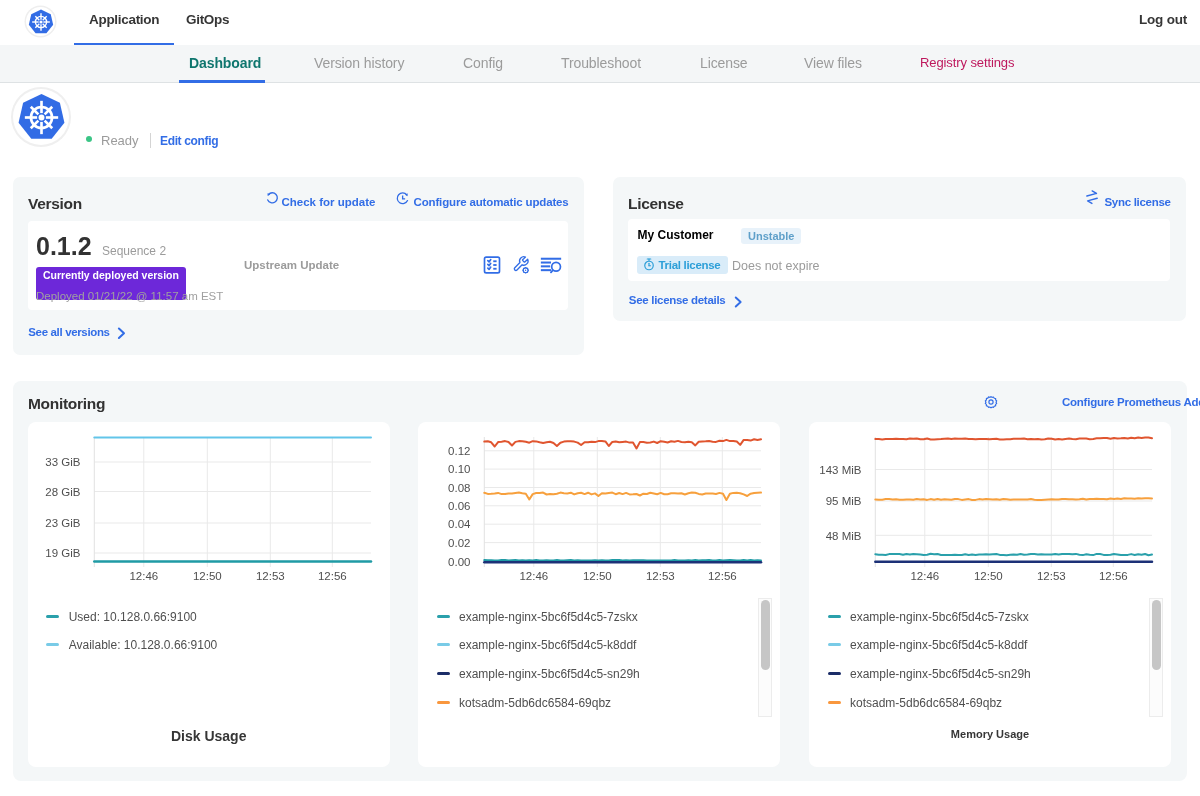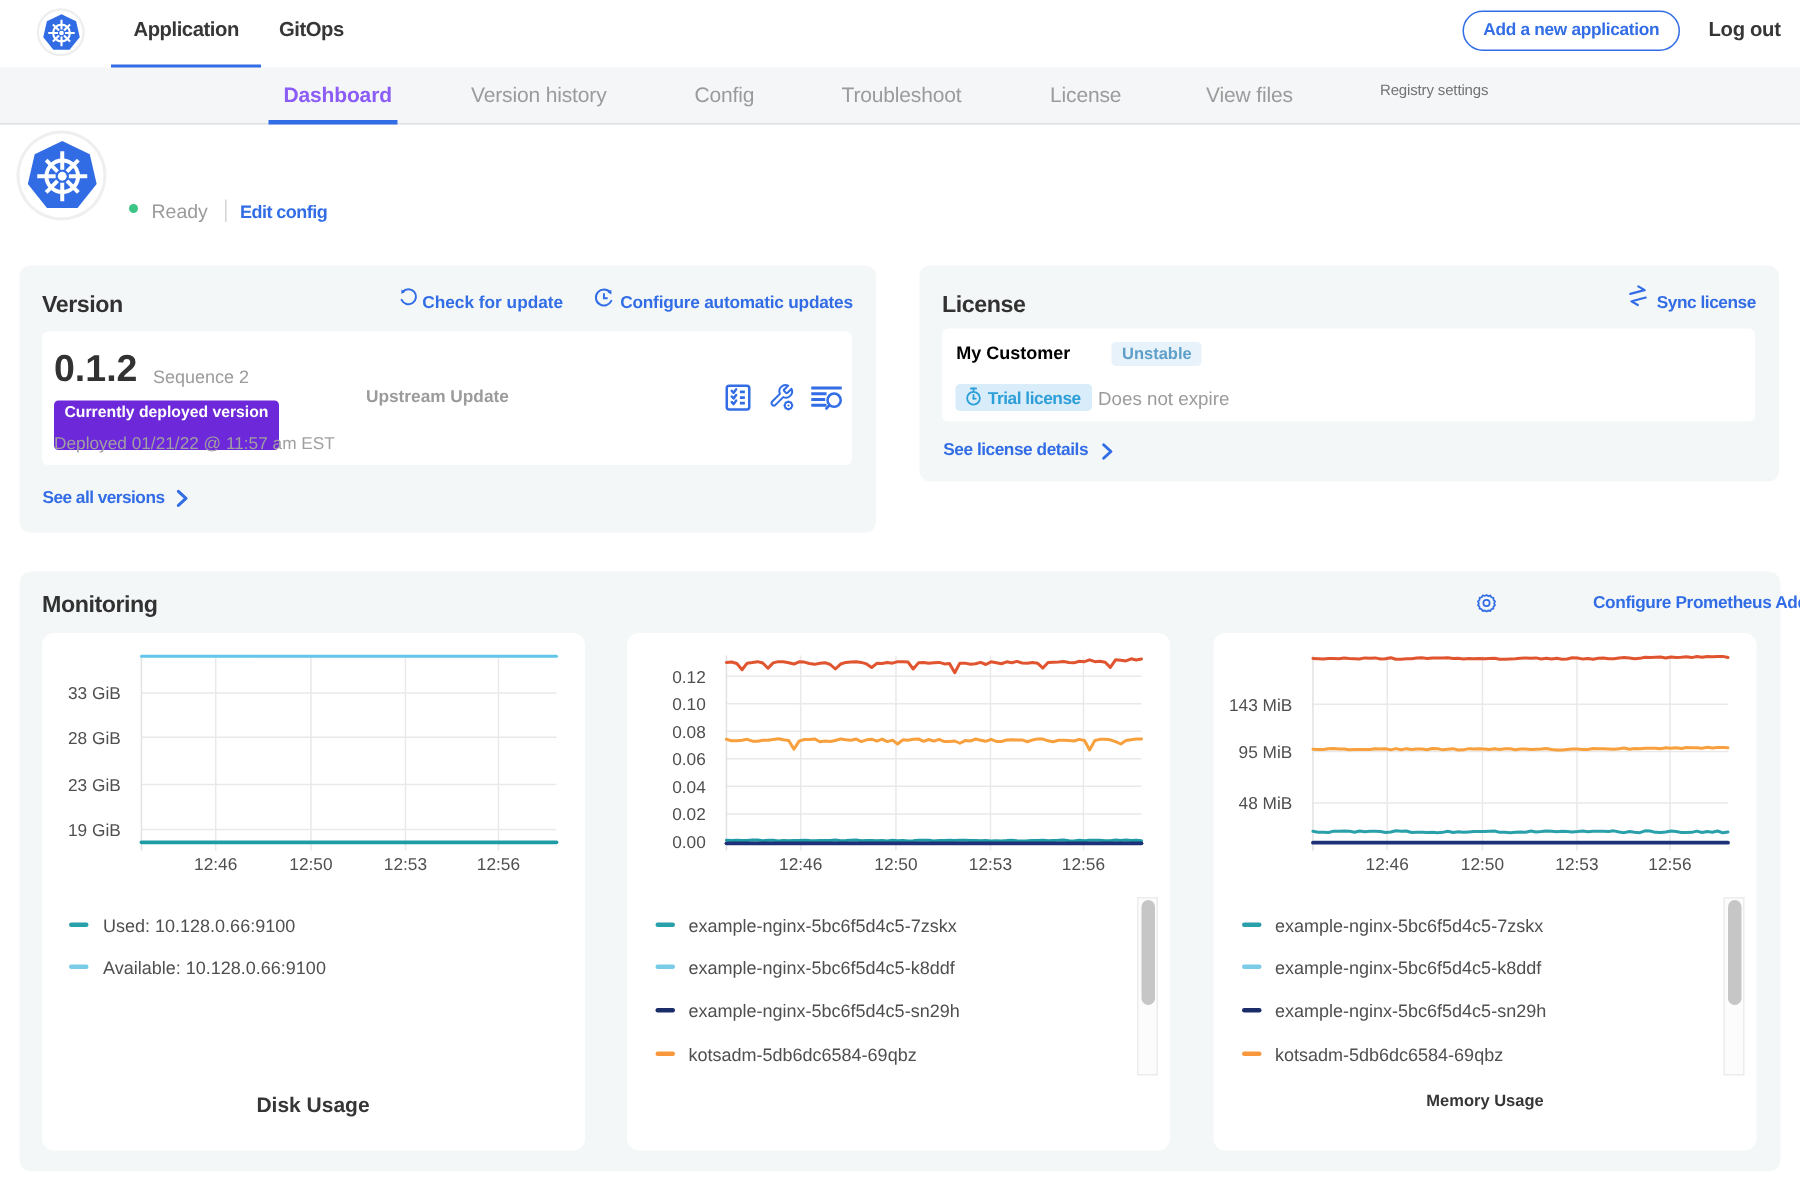--- a/index.html
+++ b/index.html
@@ -22,30 +22,29 @@
         <line x1="59.0" y1="50.0" x2="84.0" y2="50.0" stroke="#fff" stroke-width="5.4"></line>
         <line x1="56.4" y1="56.4" x2="71.9" y2="71.9" stroke="#fff" stroke-width="5.4"></line>
         <line x1="50.0" y1="59.0" x2="50.0" y2="84.0" stroke="#fff" stroke-width="5.4"></line>
         <line x1="43.6" y1="56.4" x2="28.1" y2="71.9" stroke="#fff" stroke-width="5.4"></line>
         <line x1="41.0" y1="50.0" x2="16.0" y2="50.0" stroke="#fff" stroke-width="5.4"></line>
         <line x1="43.6" y1="43.6" x2="28.1" y2="28.1" stroke="#fff" stroke-width="5.4"></line>
       </svg></div>
     <div class="abs " style="left:89px;top:12.8px;font-size:13.5px;font-weight:700;color:#363636;letter-spacing:-0.3px;">Application</div>
     <div class="abs " style="left:186px;top:12.8px;font-size:13.5px;font-weight:700;color:#363636;letter-spacing:-0.3px;">GitOps</div>
     <div class="abs" style="left:74px;top:42.5px;width:100px;height:3px;background:#326de6;"></div>
-    <div class="abs" style="left:975px;top:6.5px;width:145px;height:27px;border:1.5px solid #326de6;border-radius:14px;text-align:center;line-height:24px;font-size:11.5px;letter-spacing:-0.2px;font-weight:700;color:#326de6;">Add a new application</div>
     <div class="abs " style="left:1139px;top:12.8px;font-size:13.5px;font-weight:700;color:#363636;letter-spacing:-0.2px;">Log out</div>
     <div class="abs" style="left:0;top:45px;width:1200px;height:38px;background:#f4f6f7;border-bottom:1px solid #dee2e4;"></div>
-    <div class="abs " style="left:189px;top:55.6px;font-size:14px;font-weight:700;color:#8b5cf6;letter-spacing:-0.1px;">Dashboard</div>
+    <div class="abs " style="left:189px;top:55.6px;font-size:14px;font-weight:700;color:#0f766e;letter-spacing:-0.1px;">Dashboard</div>
     <div class="abs " style="left:314px;top:55.6px;font-size:14px;font-weight:400;color:#9b9b9b;letter-spacing:-0.1px;">Version history</div>
     <div class="abs " style="left:463px;top:55.6px;font-size:14px;font-weight:400;color:#9b9b9b;letter-spacing:-0.1px;">Config</div>
     <div class="abs " style="left:561px;top:55.6px;font-size:14px;font-weight:400;color:#9b9b9b;letter-spacing:-0.1px;">Troubleshoot</div>
     <div class="abs " style="left:700px;top:55.6px;font-size:14px;font-weight:400;color:#9b9b9b;letter-spacing:-0.1px;">License</div>
     <div class="abs " style="left:804px;top:55.6px;font-size:14px;font-weight:400;color:#9b9b9b;letter-spacing:-0.1px;">View files</div>
-    <div class="abs " style="left:920px;top:55.6px;font-size:10px;font-weight:400;color:#737373;letter-spacing:-0.1px;">Registry settings</div>
+    <div class="abs " style="left:920px;top:55.6px;font-size:13px;font-weight:400;color:#be185d;letter-spacing:-0.1px;">Registry settings</div>
     <div class="abs" style="left:179px;top:80px;width:86px;height:3px;background:#326de6;"></div>
     <div class="abs" style="left:13px;top:89px;width:56px;height:56px;border-radius:50%;background:#fff;box-shadow:0 0 0 2px #efefef;"></div>
     <div class="icon" style="left:16.5px;top:92.5px"><svg width="49" height="49" viewBox="0 0 100 100">
         <polygon points="50.0,2.0 87.5,20.1 96.8,60.7 70.8,93.2 29.2,93.2 3.2,60.7 12.5,20.1" fill="#326ce5"></polygon>
         <circle cx="50" cy="50" r="21.5" fill="none" stroke="#fff" stroke-width="5.4"></circle>
         <circle cx="50" cy="50" r="6" fill="#fff"></circle>
         <line x1="50.0" y1="41.0" x2="50.0" y2="16.0" stroke="#fff" stroke-width="5.4"></line>
         <line x1="56.4" y1="43.6" x2="71.9" y2="28.1" stroke="#fff" stroke-width="5.4"></line>
         <line x1="59.0" y1="50.0" x2="84.0" y2="50.0" stroke="#fff" stroke-width="5.4"></line>
         <line x1="56.4" y1="56.4" x2="71.9" y2="71.9" stroke="#fff" stroke-width="5.4"></line>

